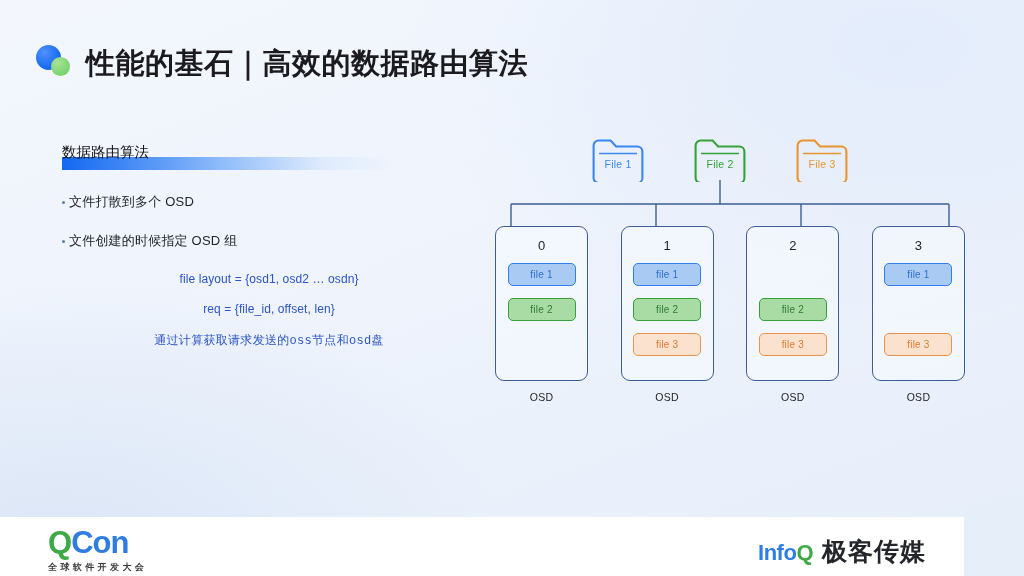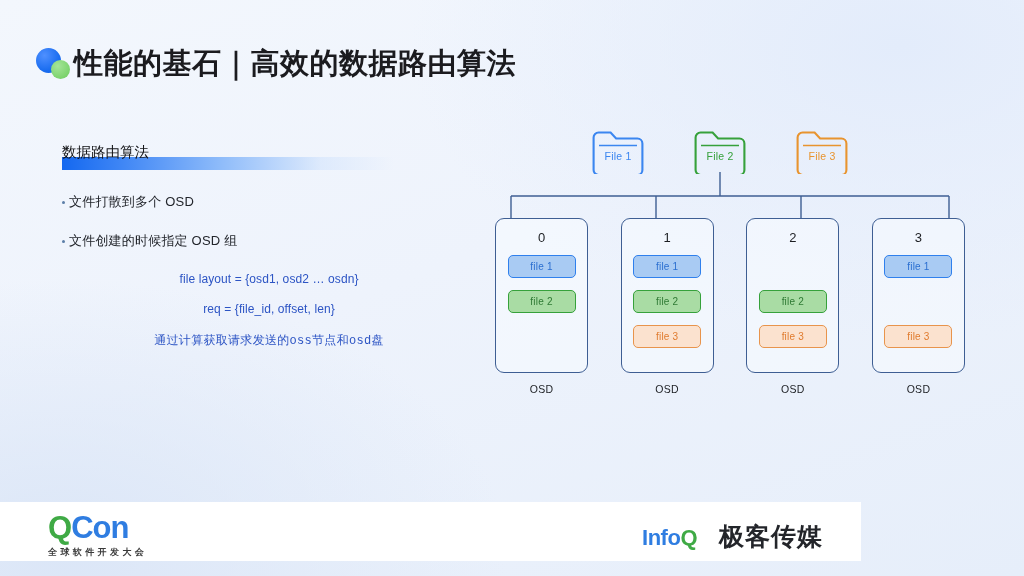--- a/index.html
+++ b/index.html
@@ -14,21 +14,21 @@
     background:
       radial-gradient(ellipse 700px 420px at 88% 8%, #e3ecfb 0%, rgba(227,236,251,0) 70%),
       radial-gradient(ellipse 620px 380px at 6% 96%, #dbe6f7 0%, rgba(219,230,247,0) 72%),
       linear-gradient(160deg, #f3f7fd 0%, #eef3fc 45%, #e6eefa 100%);
     overflow: hidden;
   }
 
   
   .title-row {
     position: absolute; left: 36px; top: 44px;
-    display: flex; align-items: center; gap: 4px;
+    display: flex; align-items: flex-start; gap: 16px;
   }
   .logo-dot { position: relative; width: 34px; height: 34px; }
   .logo-dot .c-blue {
     position: absolute; left: 0; top: 1px;
     width: 25px; height: 25px; border-radius: 50%;
     background: radial-gradient(circle at 34% 30%, #4f90ff 0%, #1a6df0 62%, #1560e0 100%);
   }
   .logo-dot .c-green {
     position: absolute; left: 15px; top: 13px;
     width: 19px; height: 19px; border-radius: 50%;
@@ -65,21 +65,21 @@
   .bullet .txt { font-size: 13px; color: #22252b; letter-spacing: 0.2px; }
 
   .codeblock { margin-top: 22px; margin-left: 14px; }
   .codeline {
     font-size: 12px; color: #2c54c4; letter-spacing: 0.1px;
     margin-bottom: 16px; white-space: nowrap; text-align: center;
   }
   .codeline.cn { letter-spacing: 0.3px; font-family: Liberation Mono, monospace; }
 
   
-  .diagram { position: absolute; left: 495px; top: 130px; width: 470px; height: 270px; }
+  .diagram { position: absolute; left: 495px; top: 138px; width: 470px; height: 270px; }
 
   .folders { position: relative; height: 52px; }
   .folder { position: absolute; width: 54px; height: 44px; }
   .folder svg { display: block; width: 54px; height: 44px; }
   .folder .flabel {
     position: absolute; left: 0; top: 20px; width: 54px;
     text-align: center; font-size: 10.5px; letter-spacing: 0.2px;
   }
 
   .connectors { position: absolute; left: 0; top: 42px; width: 470px; height: 50px; }
@@ -105,33 +105,33 @@
     font-size: 10px; letter-spacing: 0.2px;
   }
   .chip.blue   { background: #a9cbf3; border: 1.3px solid #2f80ed; color: #2b6fd0; }
   .chip.green  { background: #a9dca4; border: 1.3px solid #36a13b; color: #2f7a34; }
   .chip.orange { background: #fbe2cf; border: 1.3px solid #e8944c; color: #e07b2e; }
   .chip.empty  { background: transparent; border: none; }
   .osd-label { margin-top: 10px; font-size: 10.5px; color: #1c1e22; letter-spacing: 0.3px; }
 
   
   .footer {
-    position: absolute; left: 0; bottom: 15px; width: 861px; height: 59px;
+    position: absolute; left: 0; bottom: 0; width: 964px; height: 59px;
     background: #ffffff;
     padding-left: 9px;
   }
   .qcon { position: absolute; left: 48px; top: 10px; }
   .qcon-word { font-size: 31px; font-weight: 700; letter-spacing: -1px; line-height: 1; }
   .qcon-q { color: #3faa45; }
   .qcon-con { color: #2f7de1; }
   .qcon-sub {
     margin-top: 3px; font-size: 9px; color: #3a3a3a;
     letter-spacing: 3.4px; font-weight: 700;
   }
-  .infoq { position: absolute; right: 38px; top: 18px; display: flex; align-items: baseline; gap: 22px; }
+  .infoq { position: absolute; right: 38px; top: 18px; display: flex; align-items: baseline; gap: 9px; }
   .infoq-info { font-size: 22px; font-weight: 700; color: #2f7de1; letter-spacing: -0.5px; }
   .infoq-q { font-size: 22px; font-weight: 700; color: #3faa45; letter-spacing: -0.5px; }
   .infoq-cn { font-size: 25px; font-weight: 700; color: #23252a; letter-spacing: 1px; }
 </style>
 </head>
 <body>
 
 <div class="slide">
 
   <div class="title-row">

